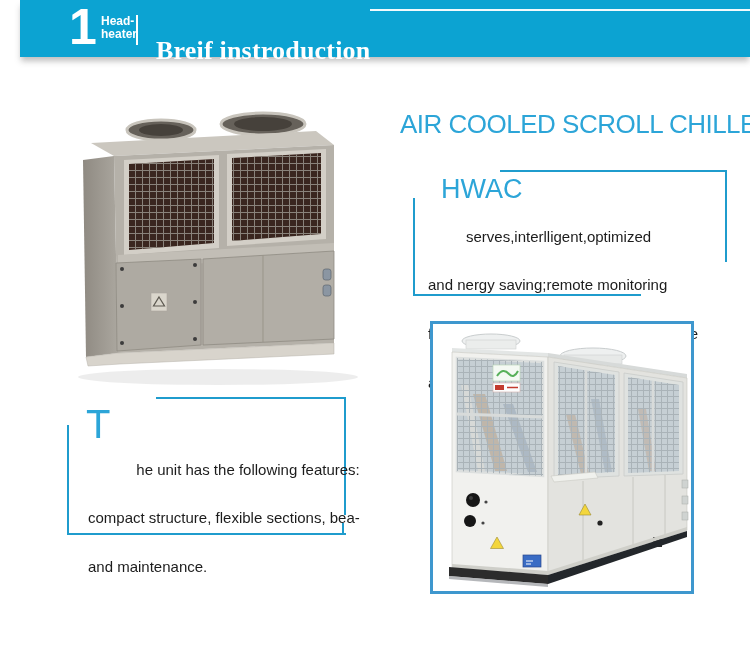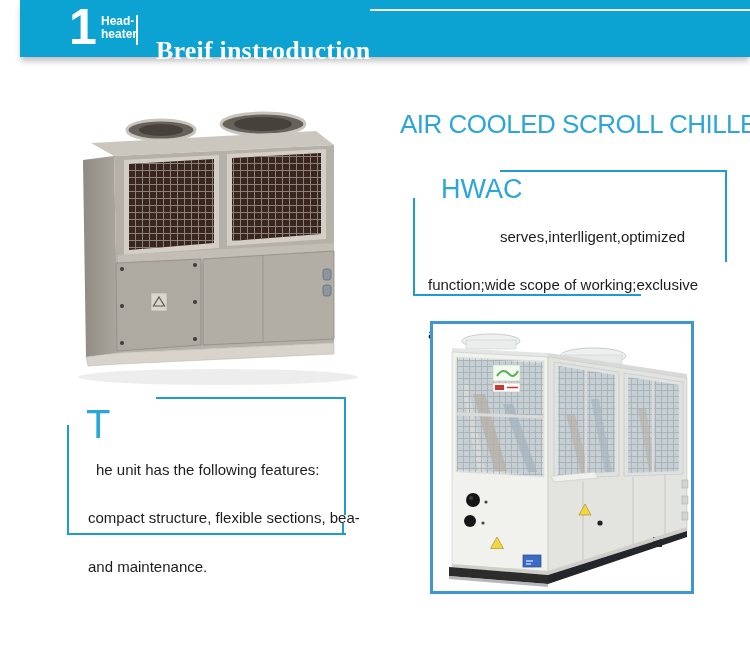--- a/index.html
+++ b/index.html
@@ -52,32 +52,32 @@
   .bl1 { left:413px; top:198px; width:226px; height:96px;  border-left-width:2px; border-bottom-width:2px; }
   .hwac {
     position:absolute; left:441px; top:176px;
     font-size:27px; line-height:27px; color:var(--accent,#2ca5d8);
   }
   .para {
     position:absolute; font-size:15px; line-height:16.3px;
     color:var(--body-text,#1c1c1c); white-space:pre;
   }
   .intro-para { left:428px; top:196px; }
-  .intro-para .l1 { margin-left:72px; }
+  .intro-para .l1 { margin-left:38px; }
 
   
   .tr2 { left:156px; top:397px; width:188px; height:116px; border-top-width:2px; border-right-width:2px; }
   .bl2 { left:67px;  top:425px; width:277px; height:108px; border-left-width:2px; border-bottom-width:2px; }
   .tick { position:absolute; left:342px; top:523px; width:2px; height:10px; background:var(--bracket,#1f9ccd); }
   .dropcap {
     position:absolute; left:86px; top:404px;
     font-size:40px; line-height:40px; color:var(--accent,#2ca5d8);
   }
   .feat-para { left:88px; top:429px; }
-  .feat-para .l1 { margin-left:8px; }
+  .feat-para .l1 { margin-left:8px;text-align:right; }
 </style>
 </head>
 <body>
 
 <div class="page">
 
   <header class="topbar">
     <div class="topbar-line"></div>
     <span class="num">1</span>
     <span class="brand">
@@ -141,20 +141,21 @@
     </svg>
   </div>
 
   <h2 class="prod-title">AIR COOLED SCROLL CHILLER</h2>
 
   <div class="bracket tr1"></div>
   <div class="bracket bl1"></div>
   <div class="hwac">HWAC</div>
   <div class="para intro-para">
     <div class="l1">serves,interlligent,optimized</div>
+    <div>and nergy saving;remote monitoring</div>
     <div>function;wide scope of working;exclusive</div>
     <div>auxiliary electric heater; tranquil and</div>
     <div> peaceful.</div>
   </div>
 
   <div class="bracket tr2"></div>
   <div class="bracket bl2"></div>
   <div class="tick"></div>
   <div class="dropcap">T</div>
   <div class="para feat-para">

